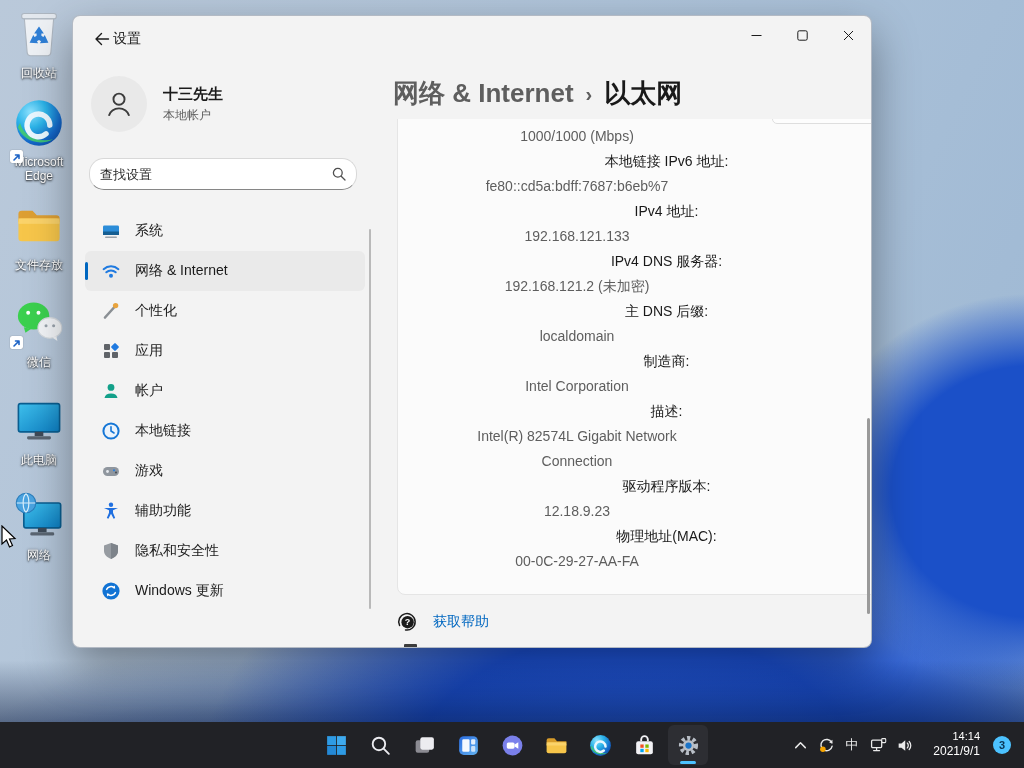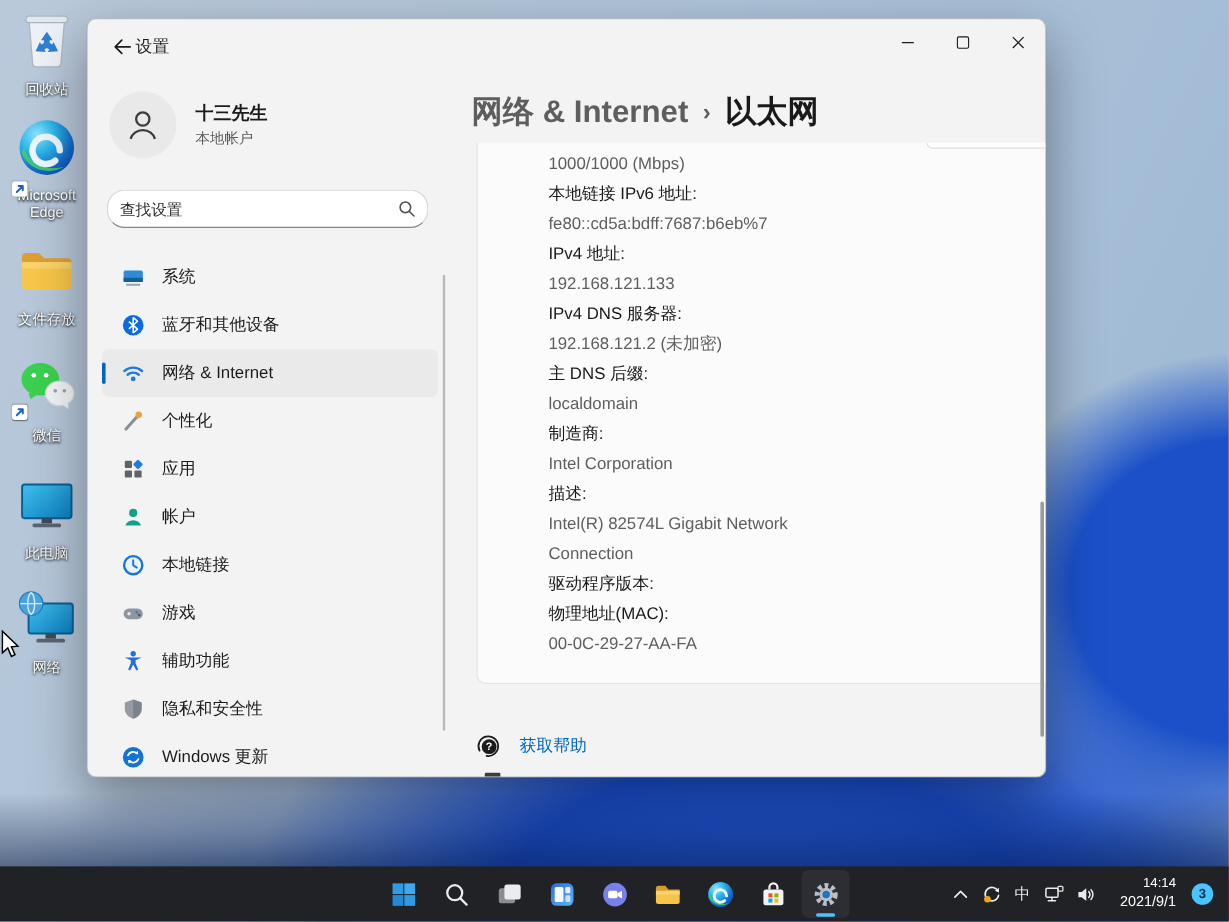--- a/index.html
+++ b/index.html
@@ -86,21 +86,21 @@
   
   .breadcrumb { position:absolute; left:320px; top:60px; font-size:26px; font-weight:600;
     display:flex; align-items:center; white-space:nowrap; }
   .bc-parent { color:#5e5e5e; }
   .bc-sep { color:#5e5e5e; font-size:20px; margin:2px 12px 0; }
   .bc-current { color:#191919; }
 
   .viewport { position:absolute; left:320px; top:103px; width:480px; height:530px; overflow:hidden; }
   .card { position:relative; margin-top:-10px; margin-left:4px; width:504px;
     background:#fbfbfb; border:1px solid #e5e5e5; border-radius:8px;
-    padding:14px 24px 20px 59px; }
+    padding:14px 24px 20px 59px;text-align:center; }
   .partial-button { position:absolute; top:-16px; right:10px; width:118px; height:30px;
     background:#fdfdfd; border:1px solid #dedede; border-radius:5px; cursor:pointer; }
   .row-label { font-size:14px; font-weight:400; color:#191919; line-height:25px; }
   .row-value { font-size:14px; color:#5e5e5e; line-height:25px; max-width:240px; }
 
   .help-row { position:absolute; left:322px; top:594px; display:flex; align-items:center; cursor:pointer; }
   .help-icon { width:24px; height:24px; }
   .help-label { margin-left:14px; font-size:14px; color:#0067c0; }
   .cutoff-icon { position:absolute; left:331px; top:628px; width:13px; height:4px; background:#3c3c3c; border-radius:1px; }
 
@@ -292,28 +292,20 @@
 
   <div class="nav-item">
 
         <span class="nav-icon"><svg viewBox="0 0 20 20">
             <rect x="2" y="4.5" width="16" height="9.5" rx="1.4" fill="#2b8cd8"></rect>
             <rect x="2" y="10.5" width="16" height="3.5" fill="#155e92"></rect>
             <rect x="4" y="15.5" width="12" height="1.6" rx="0.8" fill="#9aa2ab"></rect>
           </svg></span>
         <span class="nav-label">系统</span>
       </div>
-      <div class="nav-item">
-
-        <span class="nav-icon"><svg viewBox="0 0 20 20">
-            <circle cx="10" cy="10" r="8.6" fill="#0a6ae0"></circle>
-            <path d="M10 3.5 v13 M10 3.5 l3.6 3.2 L6.4 13 M10 16.5 l3.6-3.2 L6.4 7" stroke="#fff" stroke-width="1.3" fill="none" stroke-linejoin="round"></path>
-          </svg></span>
-        <span class="nav-label">蓝牙和其他设备</span>
-      </div>
       <div class="nav-item selected">
         <span class="nav-accent"></span>
         <span class="nav-icon"><svg viewBox="0 0 20 20">
             <path d="M2.6 8.2 a11 11 0 0 1 14.8 0 M5.3 11.3 a7 7 0 0 1 9.4 0" stroke="#1f7ae0" stroke-width="2" fill="none" stroke-linecap="round"></path>
             <circle cx="10" cy="14.8" r="2" fill="#1f7ae0"></circle>
           </svg></span>
         <span class="nav-label">网络 &amp; Internet</span>
       </div>
       <div class="nav-item">
 
@@ -421,20 +413,21 @@
         <div class="row">
           <div class="row-label">制造商:</div>
           <div class="row-value">Intel Corporation</div>
         </div>
         <div class="row">
           <div class="row-label">描述:</div>
           <div class="row-value">Intel(R) 82574L Gigabit Network Connection</div>
         </div>
         <div class="row">
           <div class="row-label">驱动程序版本:</div>
+          <div class="row-value">12.18.9.23</div>
         </div>
         <div class="row">
           <div class="row-label">物理地址(MAC):</div>
           <div class="row-value">00-0C-29-27-AA-FA</div>
         </div>
       </div>
   </div>
 
   <div class="help-row">
     <span class="help-icon">

